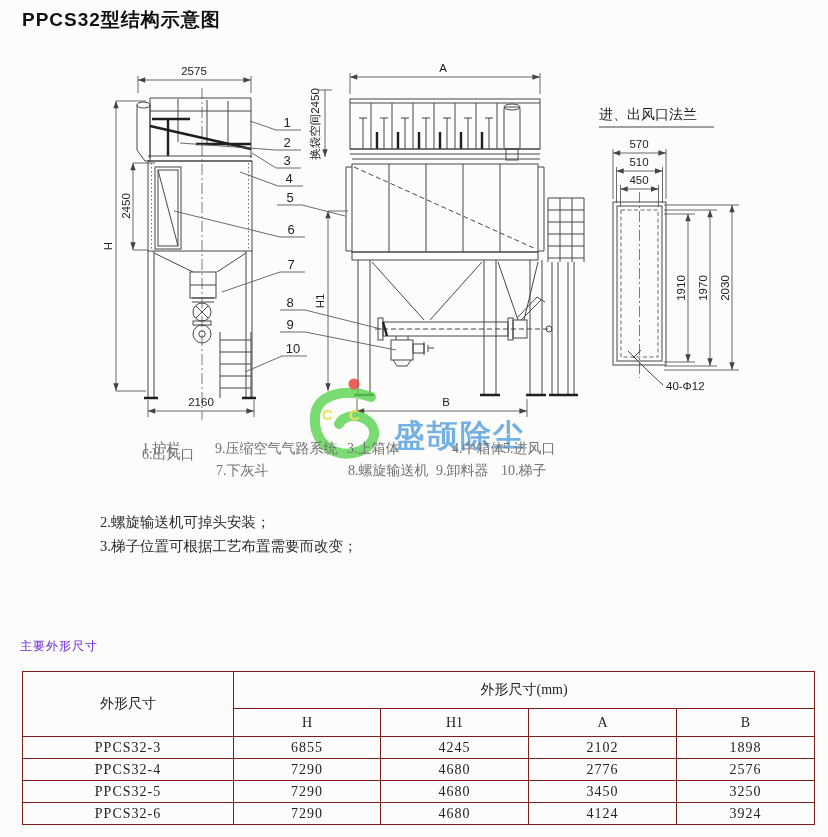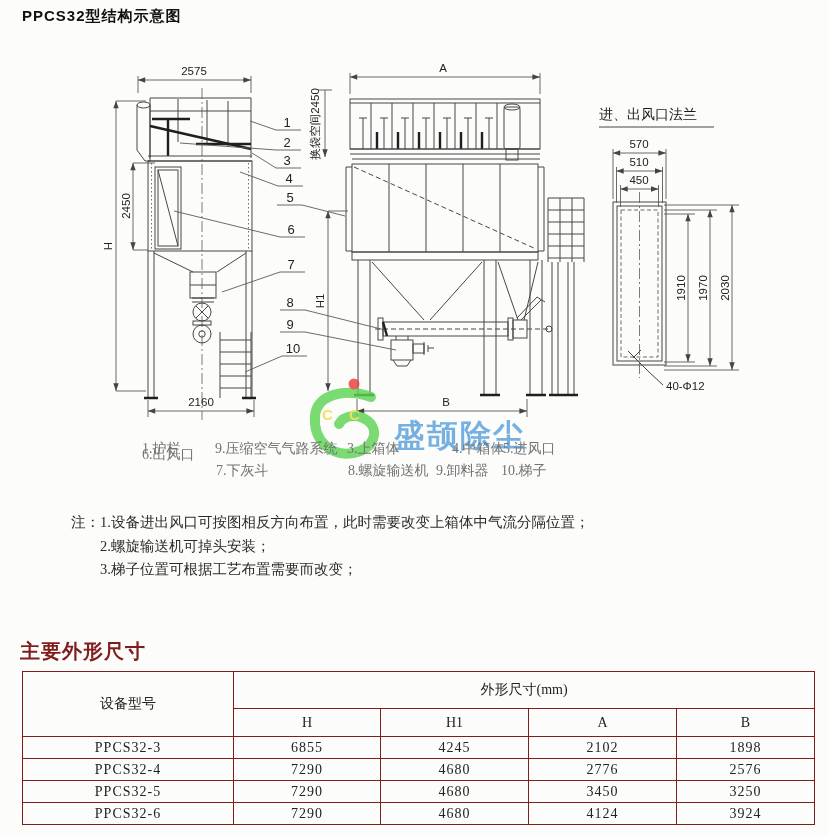--- a/index.html
+++ b/index.html
@@ -1,38 +1,38 @@
 <!DOCTYPE html>
 <html><head>
 <meta charset="utf-8">
 <style>
   html,body{margin:0;padding:0;background:#e8e8e8;}
   .page{position:relative;width:828px;height:837px;background:#fcfcfb;overflow:hidden;
         font-family:"Liberation Sans","DejaVu Sans",sans-serif;color:#1c1c1c;}
-  .page-title{position:absolute;left:22px;top:7px;margin:0;font-size:15px;font-weight:bold;
+  .page-title{position:absolute;left:22px;top:7px;margin:0;font-size:19px;font-weight:bold;
         letter-spacing:1px;color:#111;}
   .diagram-svg{position:absolute;left:0;top:0;}
   
   .ln{stroke:#474747;stroke-width:1;fill:none;}
   .th{stroke:#1f1f1f;stroke-width:2.4;fill:none;}
   .dm{stroke:#5a5a5a;stroke-width:0.9;fill:none;}
   .dsh{stroke-dasharray:5 3;}
   .dsh2{stroke-dasharray:4 2.5;stroke-width:0.8;}
   .dt{stroke-dasharray:1.5 2.5;stroke-width:0.8;}
   .cl{stroke:#5a5a5a;stroke-width:0.8;stroke-dasharray:11 3 2 3;fill:none;}
   .dtx{font:11.5px "Liberation Sans","DejaVu Sans",sans-serif;fill:#222;}
   .co{font:13px "Liberation Sans","DejaVu Sans",sans-serif;fill:#222;}
   .ftitle{font:14px "Liberation Serif","DejaVu Serif",serif;fill:#1a1a1a;}
   
   .legend-item{position:absolute;font:14px "Liberation Serif","DejaVu Serif",serif;color:#737373;white-space:nowrap;}
   .notes{position:absolute;left:71px;top:511px;font:14.5px "Liberation Serif","DejaVu Serif",serif;color:#2b2b2b;}
   .note-line{line-height:23.5px;white-space:nowrap;}
   .note-line.indent{padding-left:29px;}
-  .section-title{position:absolute;left:20px;top:638px;margin:0;font-size:20px;font-weight:bold;
-        letter-spacing:1px;color:#7f1d1d;}
+  .section-title{position:absolute;left:20px;top:638px;margin:0;font-size:12px;font-weight:normal;
+        letter-spacing:1px;color:#6d28d9;}
   
   .dim-table{position:absolute;left:22px;top:671px;width:792px;border-collapse:collapse;table-layout:fixed;
         font-family:"Liberation Serif","DejaVu Serif",serif;font-size:14px;color:#222;}
   .dim-table td{border:1px solid #7f1d1d;text-align:center;vertical-align:middle;padding:0;}
   .dim-table .hrow1 td{height:36px;}
   .dim-table .hrow2 td{height:27px;}
   .dim-table .drow td{height:21px;letter-spacing:1px;}
 </style>
 </head>
 <body>
@@ -238,38 +238,37 @@
     <span class="legend-item" style="left:452px;top:440px">4.中箱体</span>
     <span class="legend-item" style="left:503px;top:440px">5.进风口</span>
     <span class="legend-item" style="left:142px;top:446px">6.出风口</span>
     <span class="legend-item" style="left:216px;top:462px">7.下灰斗</span>
     <span class="legend-item" style="left:348px;top:462px">8.螺旋输送机</span>
     <span class="legend-item" style="left:436px;top:462px">9.卸料器</span>
     <span class="legend-item" style="left:501px;top:462px">10.梯子</span>
   </div>
 
   <div class="notes">
-    <div class="note-line"><span>注：</span><span>1.设备进出风口可按图相反方向布置，此时需要改变上箱体中气流分隔位置；</span></div>
     <div class="note-line indent">2.螺旋输送机可掉头安装；</div>
     <div class="note-line indent">3.梯子位置可根据工艺布置需要而改变；</div>
   </div>
 
   <h2 class="section-title">主要外形尺寸</h2>
 
   <table class="dim-table">
     <colgroup>
       <col style="width:211px">
         <col style="width:147px">
         <col style="width:148px">
         <col style="width:148px">
         <col style="width:138px">
     </colgroup>
     <tbody>
       <tr class="hrow1">
-        <td rowspan="2">设备型号</td>
+        <td rowspan="2">外形尺寸</td>
         <td colspan="4">外形尺寸(mm)</td>
       </tr>
       <tr class="hrow2">
         <td>H</td>
         <td>H1</td>
         <td>A</td>
         <td>B</td>
       </tr>
       <tr class="drow">
         <td>PPCS32-3</td>

